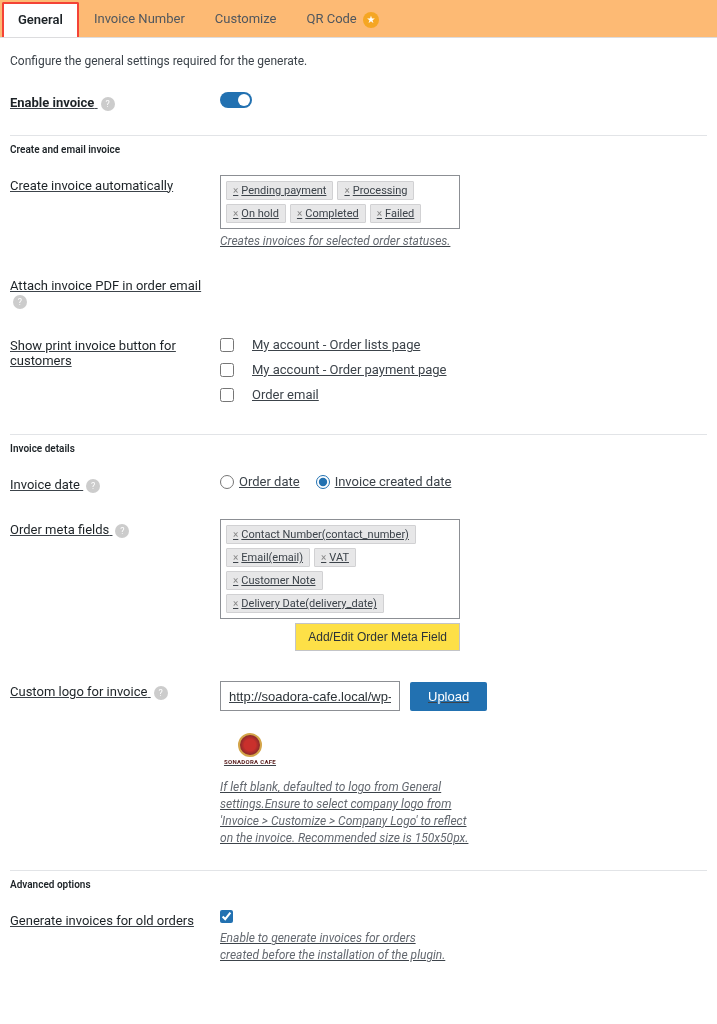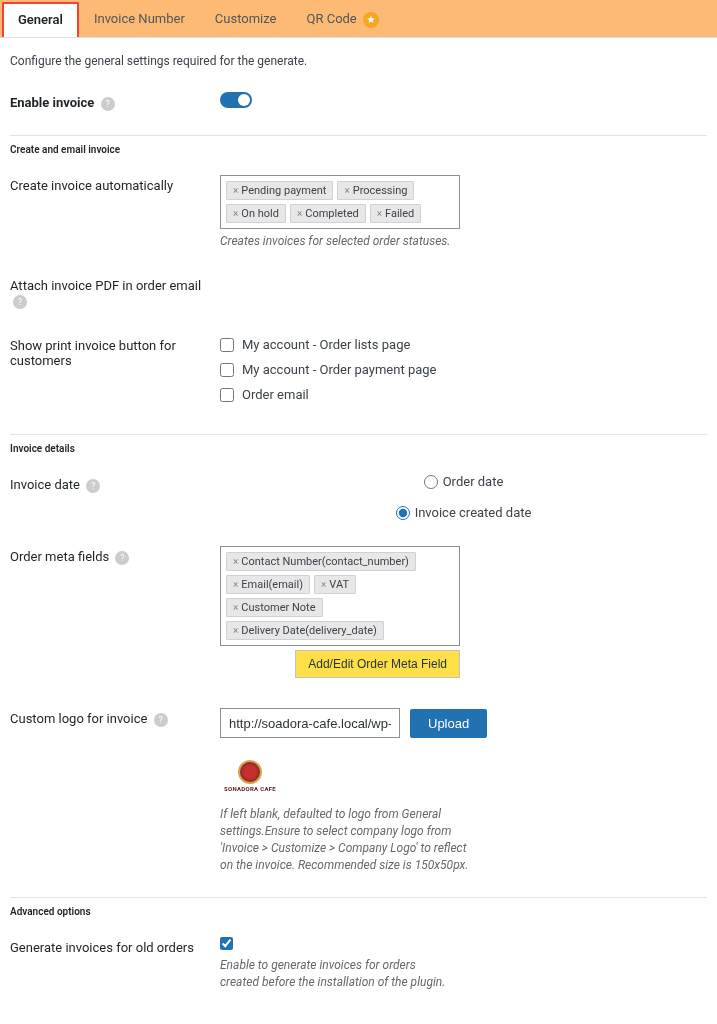--- a/index.html
+++ b/index.html
@@ -9,41 +9,41 @@
     .tab { padding: 8px 14px; font-size: 13px; cursor: pointer; color: #50575e; }
     .tab.active { background: #fff; border: 2px solid #f44336; border-bottom: none; font-weight: 600; color: #1d2327; border-radius: 2px 2px 0 0; }
     .tab:not(.active) { border: 1px solid transparent; }
     .qr-badge { display: inline-flex; align-items: center; justify-content: center; width: 16px; height: 16px; background: #f5a623; color: #fff; border-radius: 50%; font-size: 10px; margin-left: 3px; }
 
     .content { padding: 16px 10px 10px 10px; }
     .desc-intro { font-size: 12px; color: #3c434a; margin-bottom: 18px; }
     .section-title { font-size: 10px; font-weight: 600; color: #1d2327; margin-bottom: 14px; padding-top: 8px; }
     .divider { border: none; border-top: 1px solid #e2e4e7; margin: 18px 0 0 0; }
 
-    .row { display: flex; align-items: flex-start; padding: 6px 0; }
+    .row { display: flex; align-items: flex-start; padding: 6px 0; text-decoration: underline; }
     .label-col { width: 210px; flex-shrink: 0; padding-top: 3px; font-size: 13px; color: #1d2327; }
     .field-col { flex: 1; }
 
     .help-icon { display: inline-flex; align-items: center; justify-content: center; width: 14px; height: 14px; background: #ccc; color: #fff; border-radius: 50%; font-size: 9px; margin-left: 3px; cursor: help; }
 
     .helper { font-size: 12px; font-style: italic; color: #646970; margin-top: 4px; max-width: 250px; line-height: 1.4; }
 
     .toggle { position: relative; width: 32px; height: 16px; background: #2271b1; border-radius: 8px; display: inline-block; cursor: pointer; }
     .toggle::after { content: ""; position: absolute; right: 2px; top: 2px; width: 12px; height: 12px; background: #fff; border-radius: 50%; }
 
     .tag-container { border: 1px solid #8c8f94; padding: 5px; min-height: 40px; display: flex; flex-wrap: wrap; gap: 4px; align-content: flex-start; max-width: 240px; }
     .tag-container.tall { min-height: 70px; }
     .tag { background: #e7e7e8; border: 1px solid #d1d1d3; padding: 2px 6px; font-size: 11px; color: #3c434a; border-radius: 1px; display: inline-flex; align-items: center; }
     .tag-x { margin-right: 3px; font-size: 10px; color: #888; }
 
-    .checkbox-row { display: flex; align-items: center; gap: 8px; padding: 2px 0 8px 0; }
+    .checkbox-row { display: flex; align-items: center; gap: 18px; padding: 2px 0 8px 0; }
     .checkbox-row input[type="checkbox"] { width: 14px; height: 14px; cursor: pointer; }
     .checkbox-label { font-size: 13px; }
 
-    .radio-row { display: flex; align-items: center; gap: 16px; flex-direction: column; }
+    .radio-row { display: flex; align-items: center; gap: 16px; }
     .radio-item { display: flex; align-items: center; gap: 5px; }
     .radio-item input[type="radio"] { width: 14px; height: 14px; cursor: pointer; accent-color: #2271b1; }
 
     .meta-add-btn { border: 1px solid #c3c4c7; background: #fde047; padding: 6px 12px; font-size: 12px; color: #2c3338; cursor: pointer; float: right; margin-top: 4px; margin-right: 0; }
     .meta-wrap { max-width: 240px; }
 
     .text-input { border: 1px solid #8c8f94; padding: 6px 8px; font-size: 13px; color: #2c3338; width: 180px; height: 30px; }
     .url-row { display: flex; gap: 10px; align-items: center; }
     .upload-btn { background: #2271b1; color: #fff; border: none; padding: 7px 18px; font-size: 13px; cursor: pointer; border-radius: 2px; }
 

